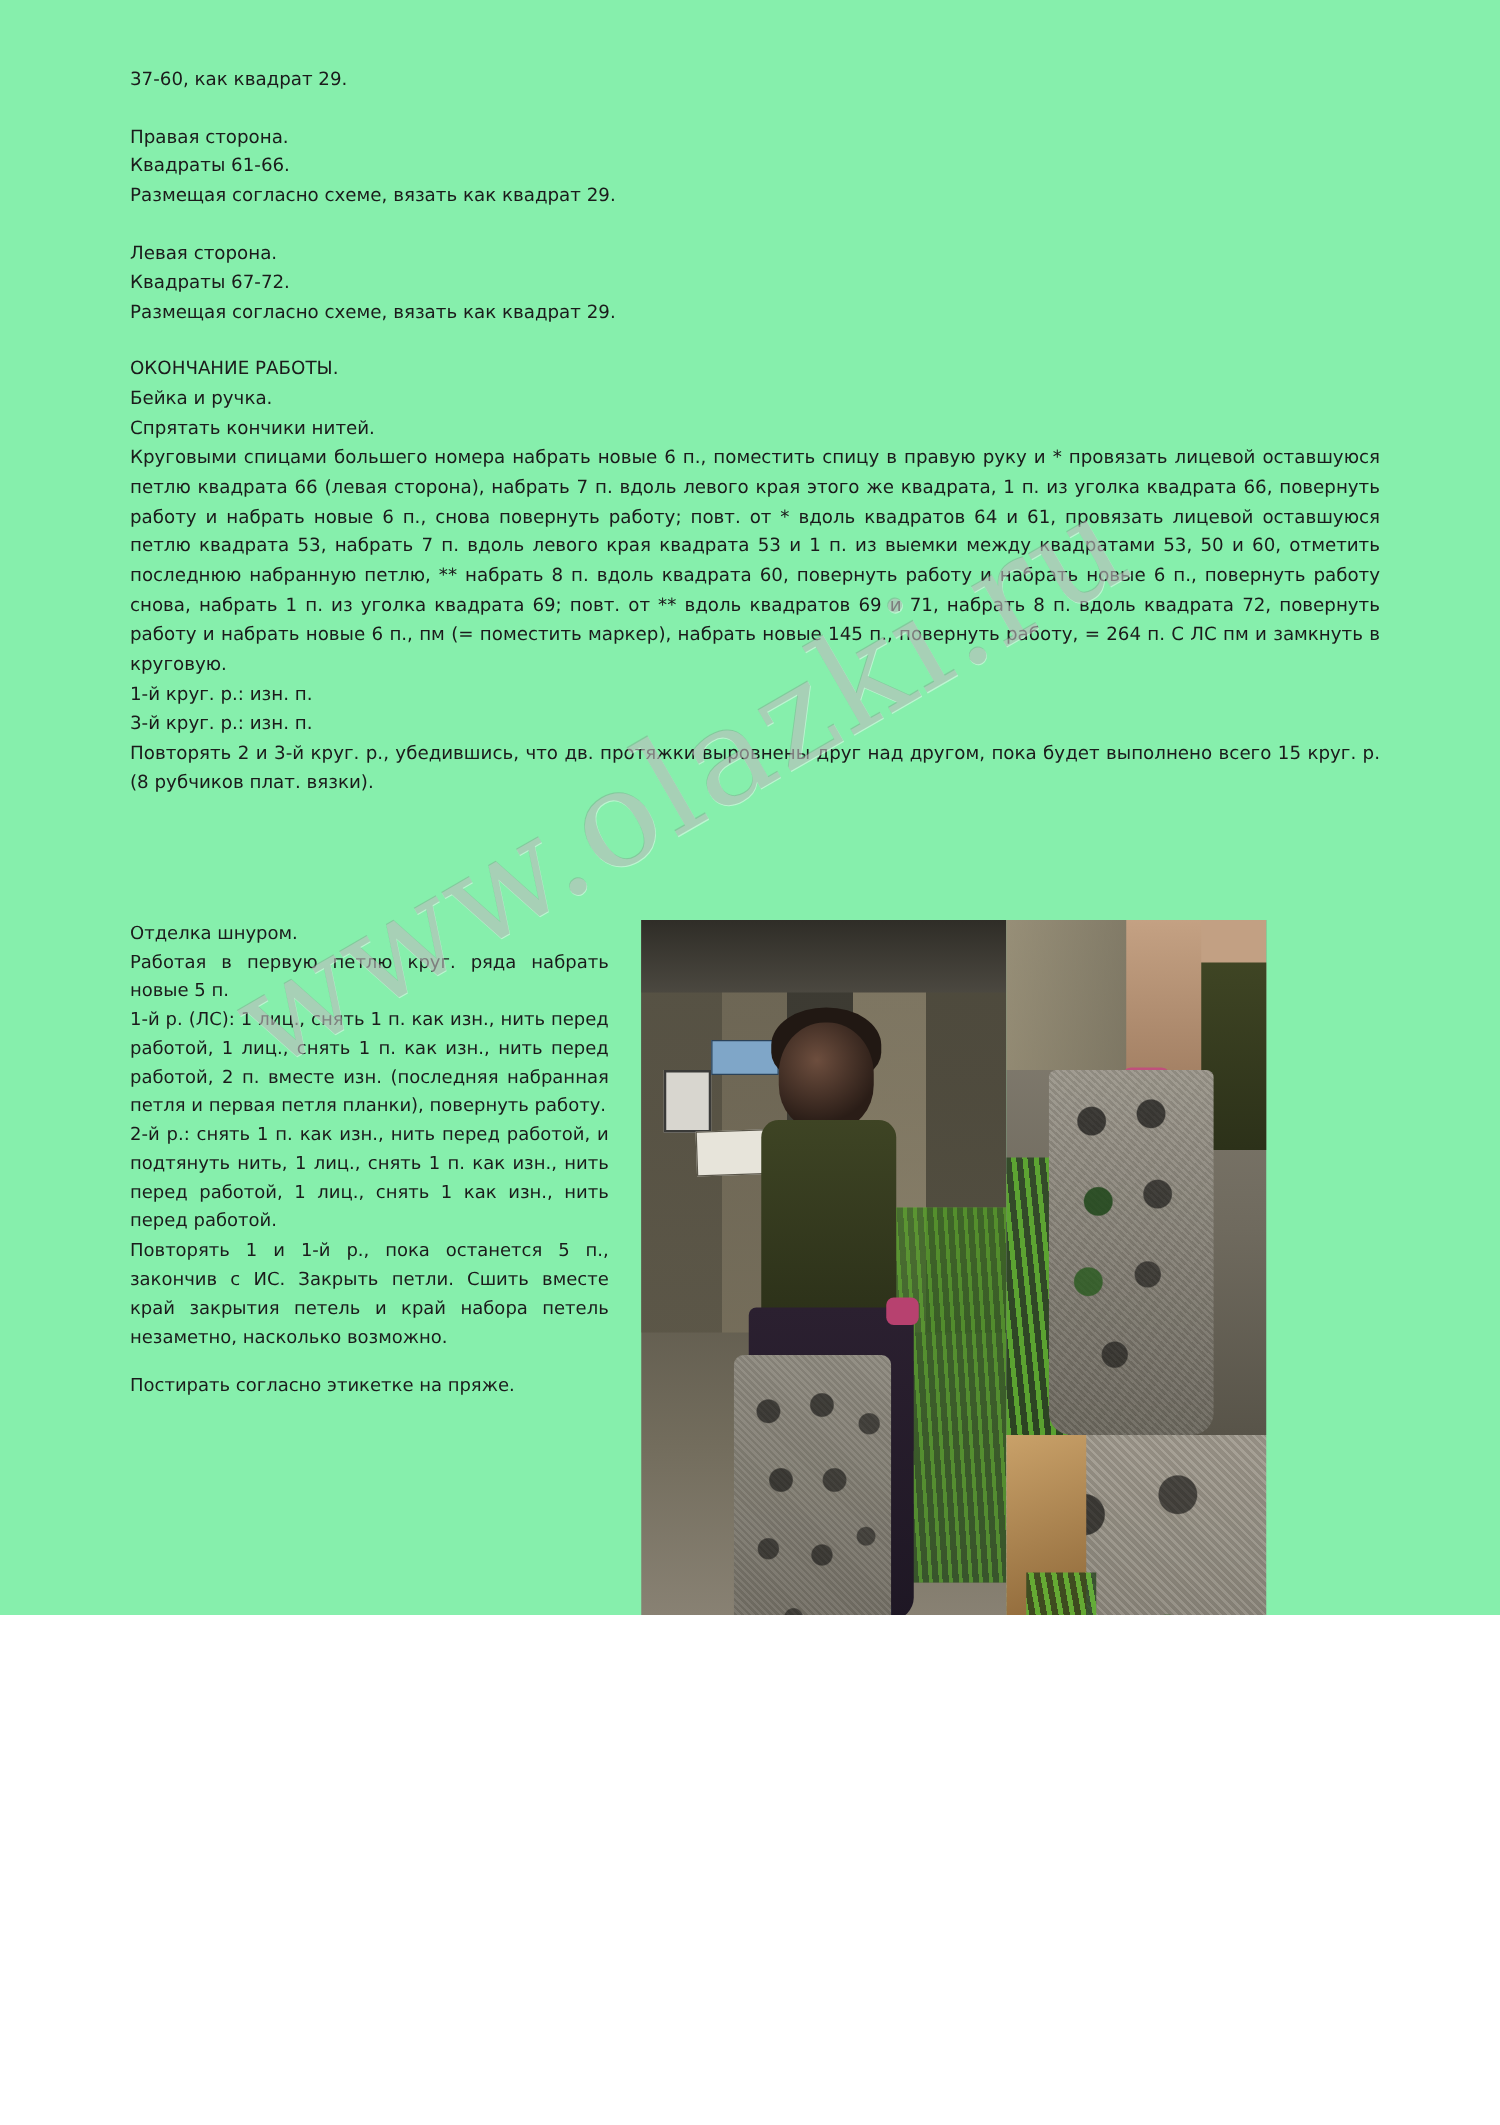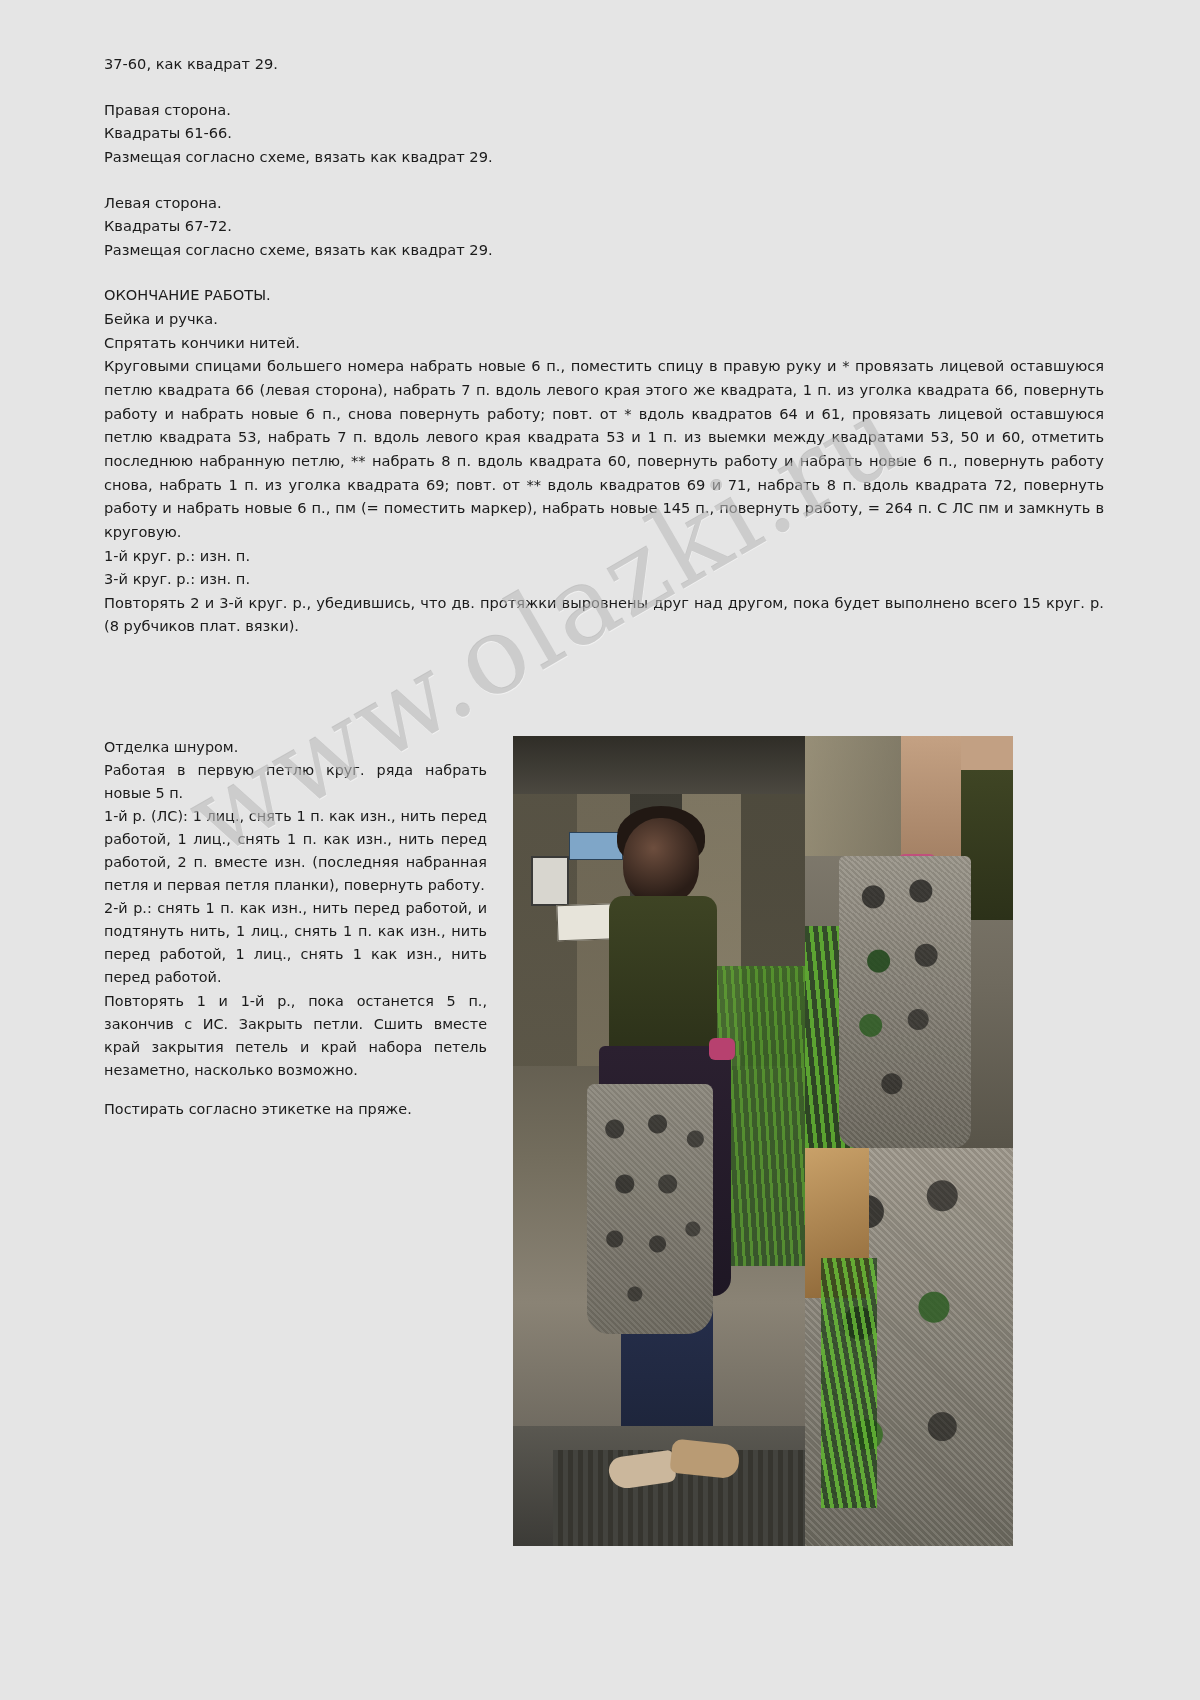--- a/index.html
+++ b/index.html
@@ -6,22 +6,22 @@
     margin: 0;
     padding: 0;
     background: #ffffff;
   }
   body {
     font-family: "DejaVu Sans", sans-serif;
   }
   .page {
     position: relative;
     width: 1200px;
-    height: 1700px;
-    background: #e5e5e5;
+    height: 1292px;
+    background: #86efac;
     overflow: hidden;
   }
   .content {
     position: absolute;
     left: 104px;
     top: 52px;
     width: 1000px;
   }
   .para {
     font-size: 14.6px;

